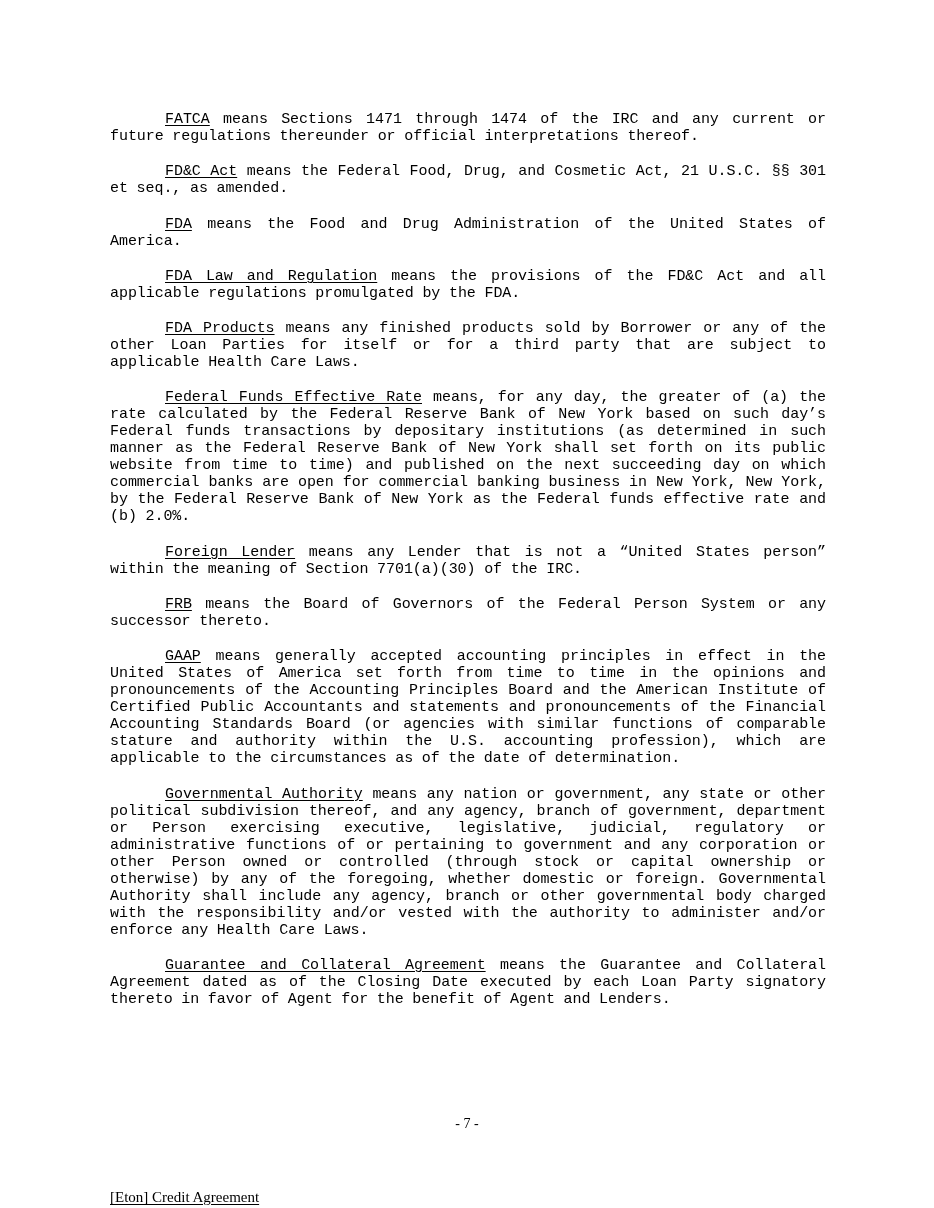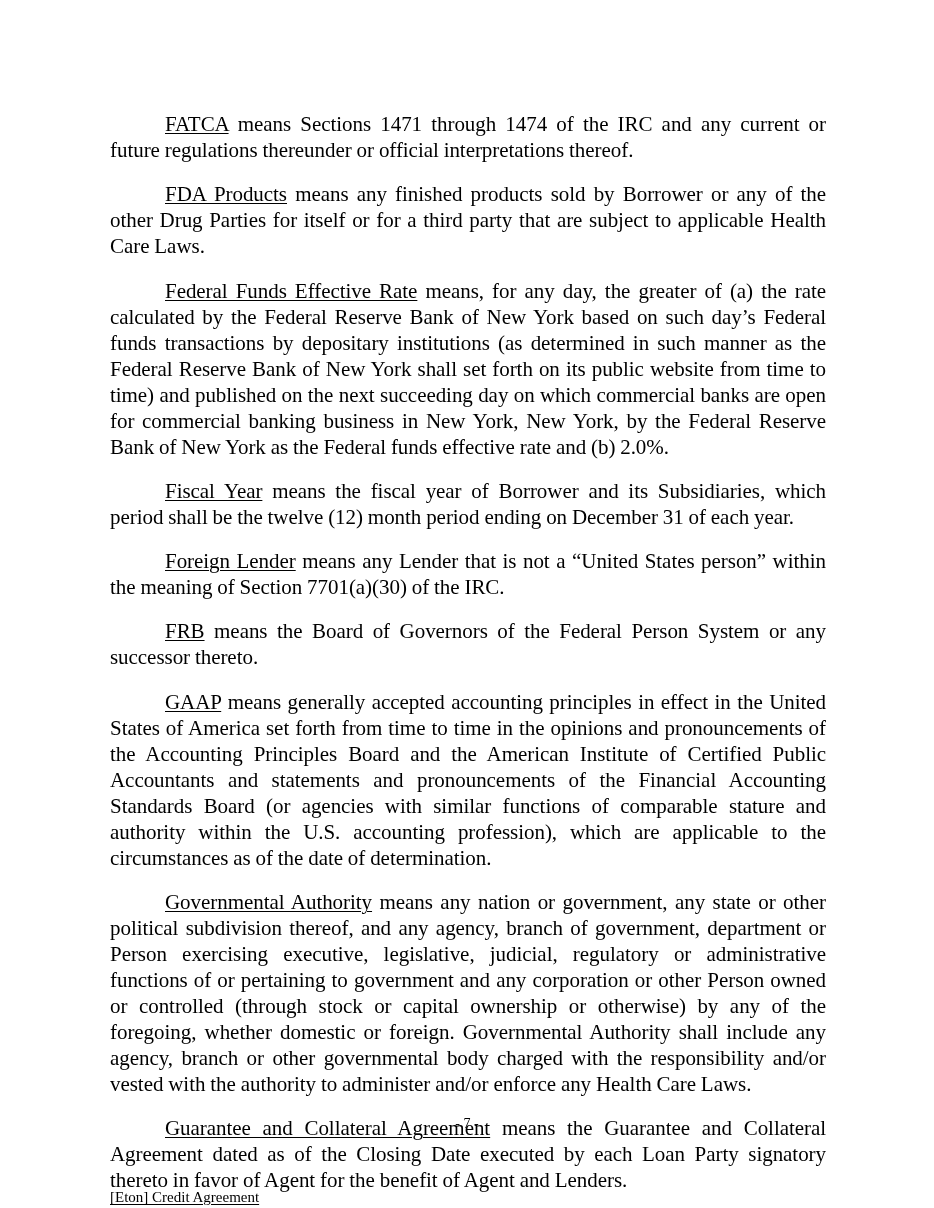--- a/index.html
+++ b/index.html
@@ -15,27 +15,28 @@
       font-family: "Liberation Serif", serif;
       color: #000000;
     }
     .page {
       position: absolute;
       left: 110px;
       top: 111px;
       width: 716px;
     }
     .para {
-      font-size: 21px;
-      line-height: 26px;
+      font-size: 15px;
+      line-height: 17px;
       text-align: justify;
       text-indent: 55px;
       margin: 0 0 18.3px 0;
       letter-spacing: -0.05px;
       word-spacing: -0.3px;
+      font-family: Liberation Mono, monospace;
     }
     .term {
       text-decoration: underline;
       text-underline-offset: 2px;
       text-decoration-thickness: 1px;
     }
     .page-number {
       position: absolute;
       top: 1115px;
       left: 0;
@@ -60,23 +61,25 @@
     .footer-id {
       display: block;
       margin-top: 24px;
     }
   </style>
 </head>
 <body>
 
 <div class="page">
   <p class="para"><span class="term">FATCA</span><span> means Sections 1471 through 1474 of the IRC and any current or future regulations thereunder or official interpretations thereof.</span></p>
-  <p class="para"><span class="term">FDA Products</span><span> means any finished products sold by Borrower or any of the other Drug Parties for itself or for a third party that are subject to applicable Health Care Laws.</span></p>
+  <p class="para"><span class="term">FD&amp;C Act</span><span> means the Federal Food, Drug, and Cosmetic Act, 21 U.S.C. §§ 301 et seq., as amended.</span></p>
+  <p class="para"><span class="term">FDA</span><span> means the Food and Drug Administration of the United States of America.</span></p>
+  <p class="para"><span class="term">FDA Law and Regulation</span><span> means the provisions of the FD&amp;C Act and all applicable regulations promulgated by the FDA.</span></p>
+  <p class="para"><span class="term">FDA Products</span><span> means any finished products sold by Borrower or any of the other Loan Parties for itself or for a third party that are subject to applicable Health Care Laws.</span></p>
   <p class="para"><span class="term">Federal Funds Effective Rate</span><span> means, for any day, the greater of (a) the rate calculated by the Federal Reserve Bank of New York based on such day’s Federal funds transactions by depositary institutions (as determined in such manner as the Federal Reserve Bank of New York shall set forth on its public website from time to time) and published on the next succeeding day on which commercial banks are open for commercial banking business in New York, New York, by the Federal Reserve Bank of New York as the Federal funds effective rate and (b) 2.0%.</span></p>
-  <p class="para"><span class="term">Fiscal Year</span><span> means the fiscal year of Borrower and its Subsidiaries, which period shall be the twelve (12) month period ending on December 31 of each year.</span></p>
   <p class="para"><span class="term">Foreign Lender</span><span> means any Lender that is not a “United States person” within the meaning of Section 7701(a)(30) of the IRC.</span></p>
   <p class="para"><span class="term">FRB</span><span> means the Board of Governors of the Federal Person System or any successor thereto.</span></p>
   <p class="para"><span class="term">GAAP</span><span> means generally accepted accounting principles in effect in the United States of America set forth from time to time in the opinions and pronouncements of the Accounting Principles Board and the American Institute of Certified Public Accountants and statements and pronouncements of the Financial Accounting Standards Board (or agencies with similar functions of comparable stature and authority within the U.S. accounting profession), which are applicable to the circumstances as of the date of determination.</span></p>
   <p class="para"><span class="term">Governmental Authority</span><span> means any nation or government, any state or other political subdivision thereof, and any agency, branch of government, department or Person exercising executive, legislative, judicial, regulatory or administrative functions of or pertaining to government and any corporation or other Person owned or controlled (through stock or capital ownership or otherwise) by any of the foregoing, whether domestic or foreign.  Governmental Authority shall include any agency, branch or other governmental body charged with the responsibility and/or vested with the authority to administer and/or enforce any Health Care Laws.</span></p>
   <p class="para"><span class="term">Guarantee and Collateral Agreement</span><span> means the Guarantee and Collateral Agreement dated as of the Closing Date executed by each Loan Party signatory thereto in favor of Agent for the benefit of Agent and Lenders.</span></p>
 </div>
 
 <div class="page-number">- 7 -</div>
 
 <div class="footer">

